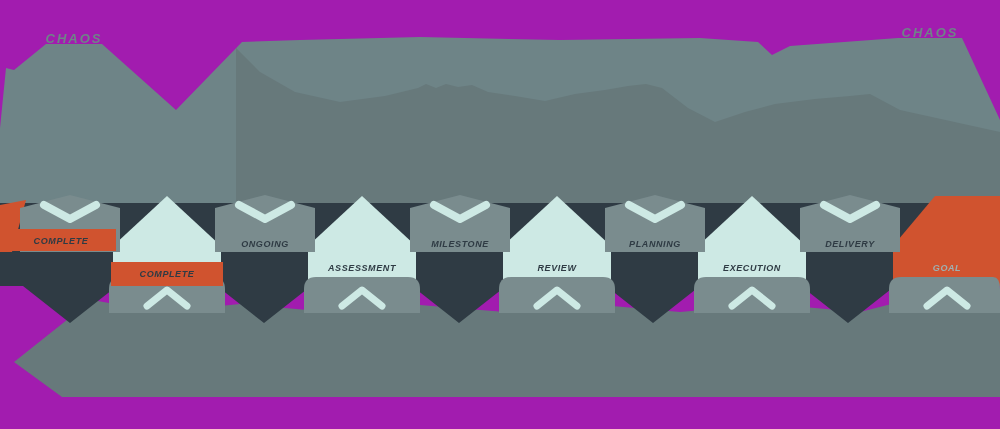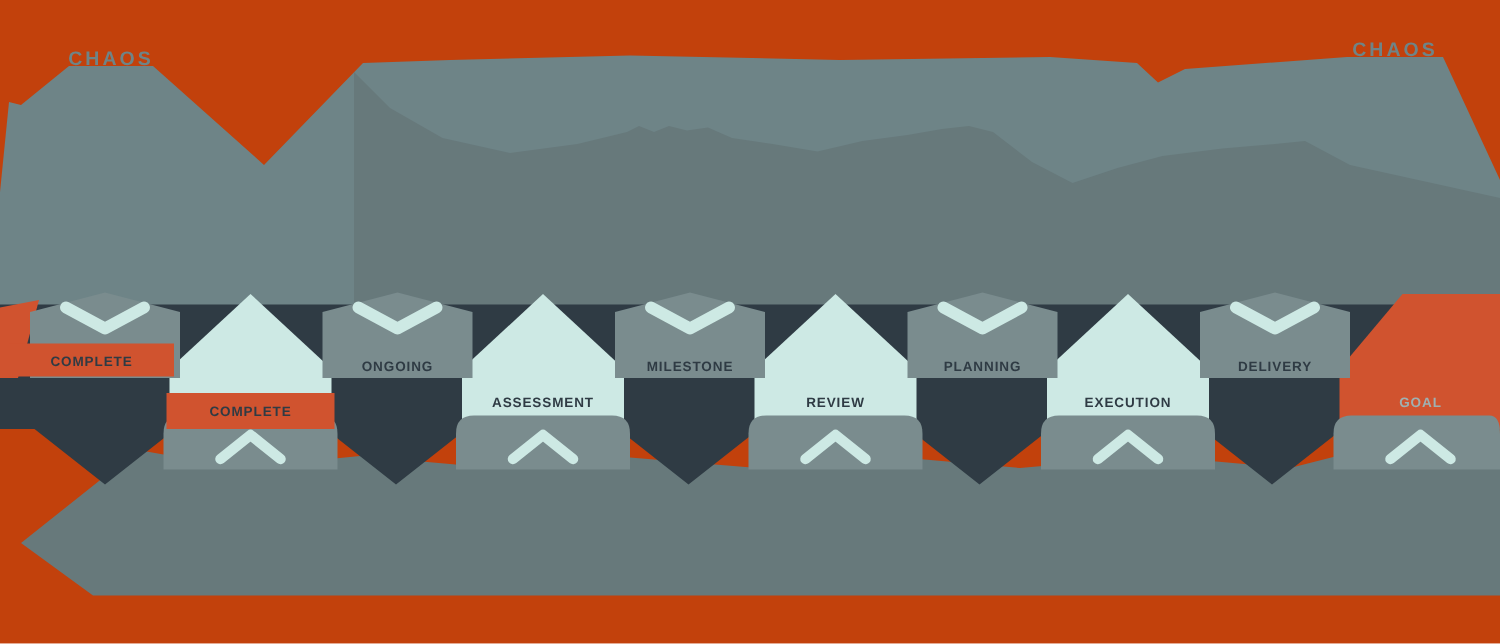--- a/index.html
+++ b/index.html
@@ -1,16 +1,16 @@
 <!DOCTYPE html>
 <html><head>
 <meta charset="utf-8">
 <style>
   html,body{margin:0;padding:0;background:#ffffff;}
-  .stage{position:relative;width:1000px;height:429px;overflow:hidden;background:#c2410c;}
+  .stage{position:relative;width:1000px;height:429px;overflow:hidden;background:#a21caf;font-style:italic;}
   svg{display:block;}
   text{font-family:"Liberation Sans", sans-serif;font-weight:bold;}
   .peak-title{font-size:13px;letter-spacing:2px;}
   .step-label{font-size:9px;letter-spacing:0.6px;}
   .icon-stroke{fill:none;stroke-linecap:round;stroke-linejoin:round;}
 </style>
 </head>
 <body>
 
 <div class="stage">

